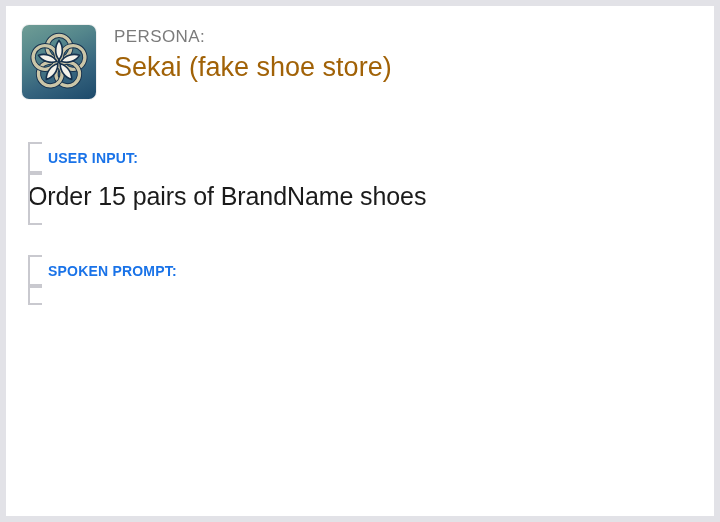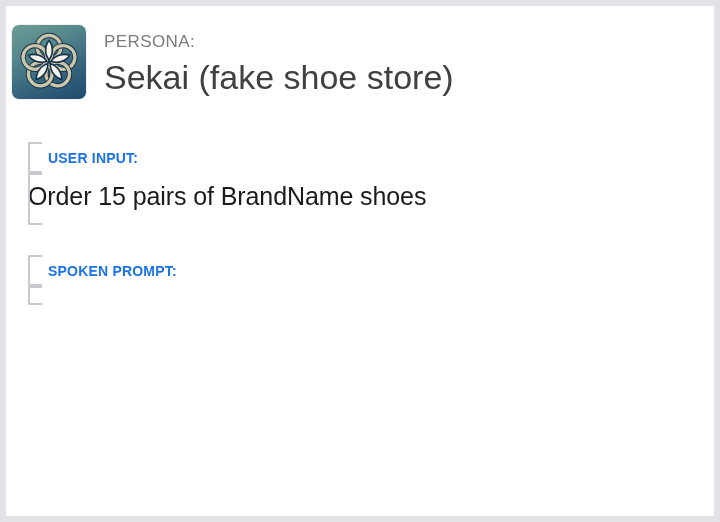--- a/index.html
+++ b/index.html
@@ -21,24 +21,24 @@
     width: 720px;
     height: 522px;
     background: #ffffff;
     border: 6px solid #e2e2e7;
     overflow: hidden;
   }
 
   
   #persona-block {
     position: absolute;
-    left: 6px;
+    left: 16px;
     top: 19px;
     display: flex;
-    align-items: flex-end;
+    align-items: flex-start;
   }
 
   #avatar {
     width: 74px;
     height: 74px;
     border-radius: 7px;
     background: linear-gradient(155deg, #6f9d95 0%, #55878c 32%, #36647e 66%, #1d4a6b 100%);
     flex: 0 0 auto;
     overflow: hidden;
     box-shadow: 0 0 0 1px rgba(0,0,0,0.06);
@@ -50,22 +50,22 @@
     padding-top: 1px;
   }
   #persona-label {
     font-size: 17px;
     letter-spacing: 0.4px;
     color: #7b7b7b;
     line-height: 1.25;
     white-space: nowrap;
   }
   #persona-name {
-    font-size: 34px;
-    color: #404040;
+    font-size: 27px;
+    color: #a16207;
     line-height: 1.3;
     margin-top: 3px;
     white-space: nowrap;
   }
 
   
   .section {
     position: absolute;
     left: 22px;
     right: 18px;

